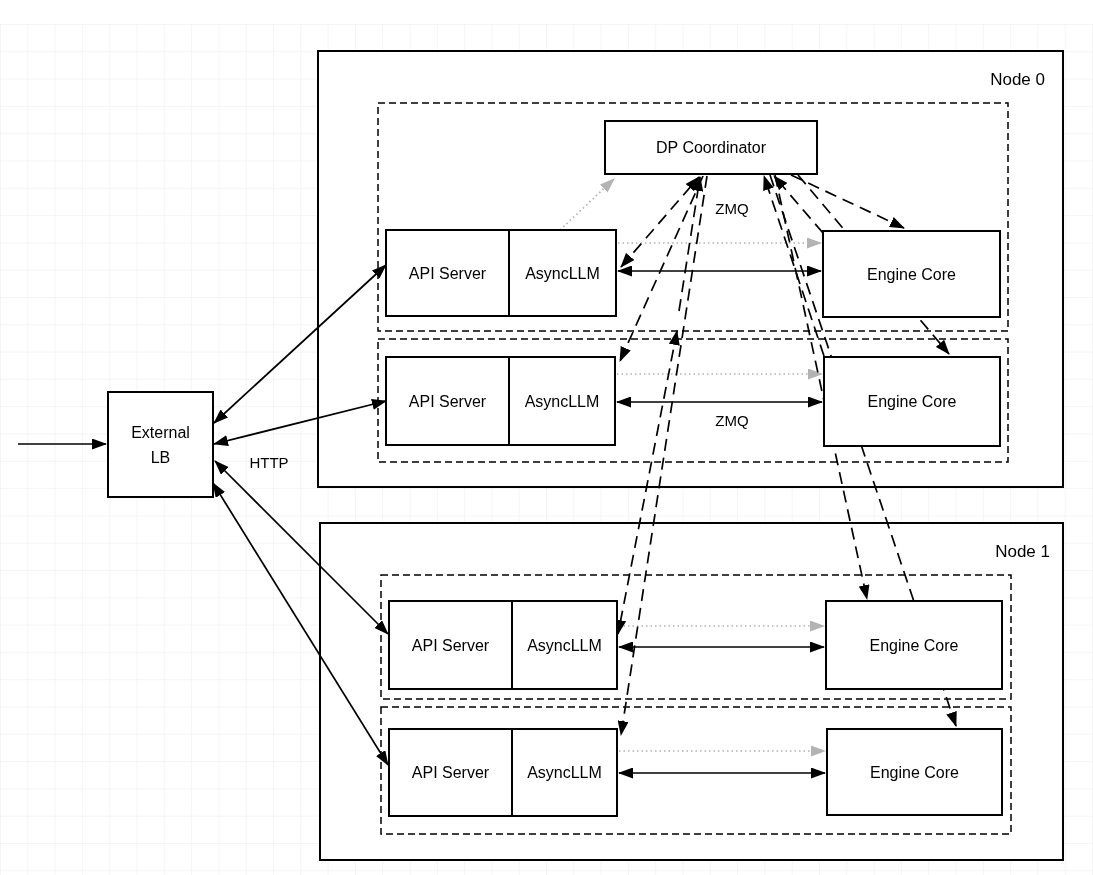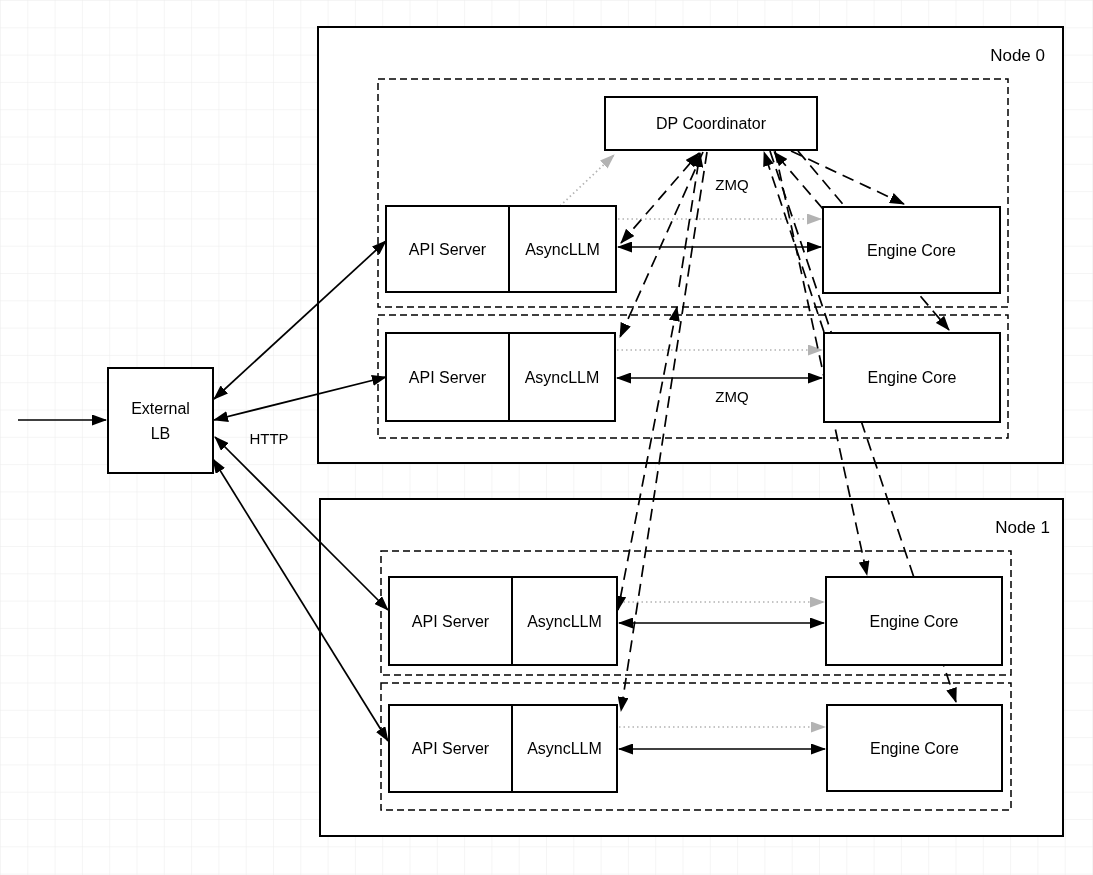--- a/index.html
+++ b/index.html
@@ -1,17 +1,17 @@
 <!DOCTYPE html>
 <html><head>
 <meta charset="utf-8">
 <style>
   html,body{margin:0;padding:0;background:#ffffff;}
   body{width:1093px;height:875px;overflow:hidden;}
-  .stage{position:relative;width:1093px;height:735px;}
+  .stage{position:relative;width:1093px;height:735px;margin-top:24px;}
   svg{display:block;}
   text{font-family:"Liberation Sans","DejaVu Sans",sans-serif;fill:#000000;}
   .box-label{font-size:16px;}
   .container-label{font-size:17px;}
   .edge-label{font-size:15px;}
 </style>
 </head>
 <body>
 
 <div class="stage">

